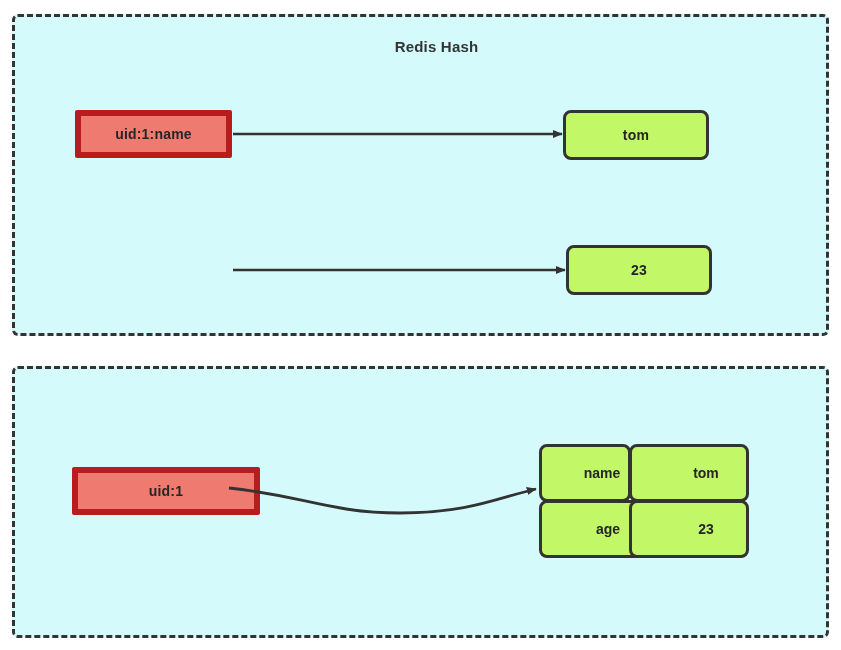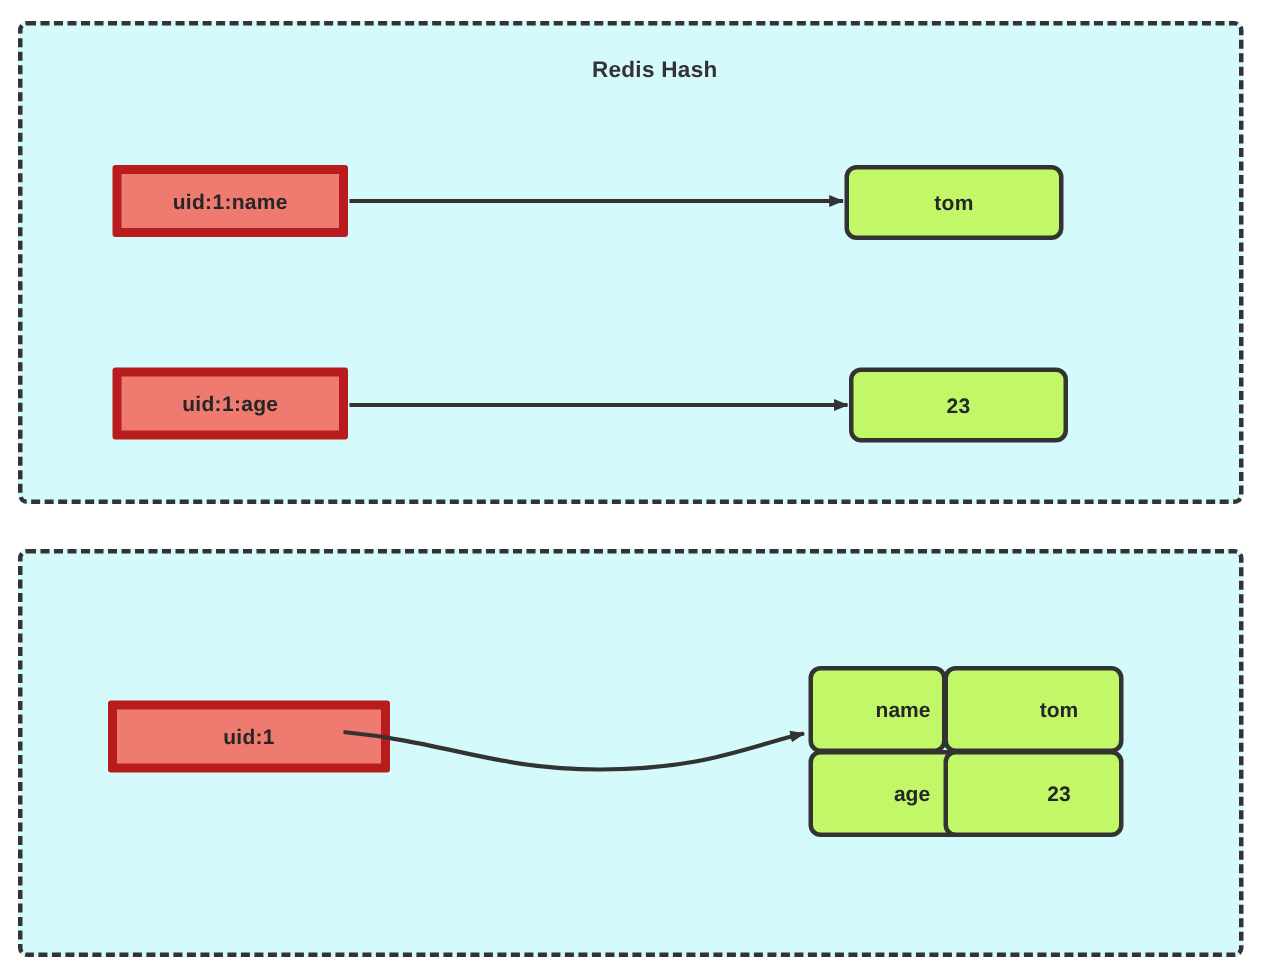--- a/index.html
+++ b/index.html
@@ -109,21 +109,20 @@
 
 <div class="stage">
 
   <div class="panel" id="panel-string"></div>
 
 
   <div class="node node-key" id="key-name">uid:1:name</div>
 
   <div class="node node-val" id="val-name">tom</div>
 
-  <div class="node node-key" id="key-age">uid:1:age</div>
 
   <div class="node node-val" id="val-age">23</div>
 
   <div class="panel" id="panel-hash"></div>
 
   <div class="panel-title" id="title-hash">Redis Hash</div>
 
   <div class="node node-key" id="key-uid1">uid:1</div>
 
   <div class="cell" id="cell-f0">name</div>

